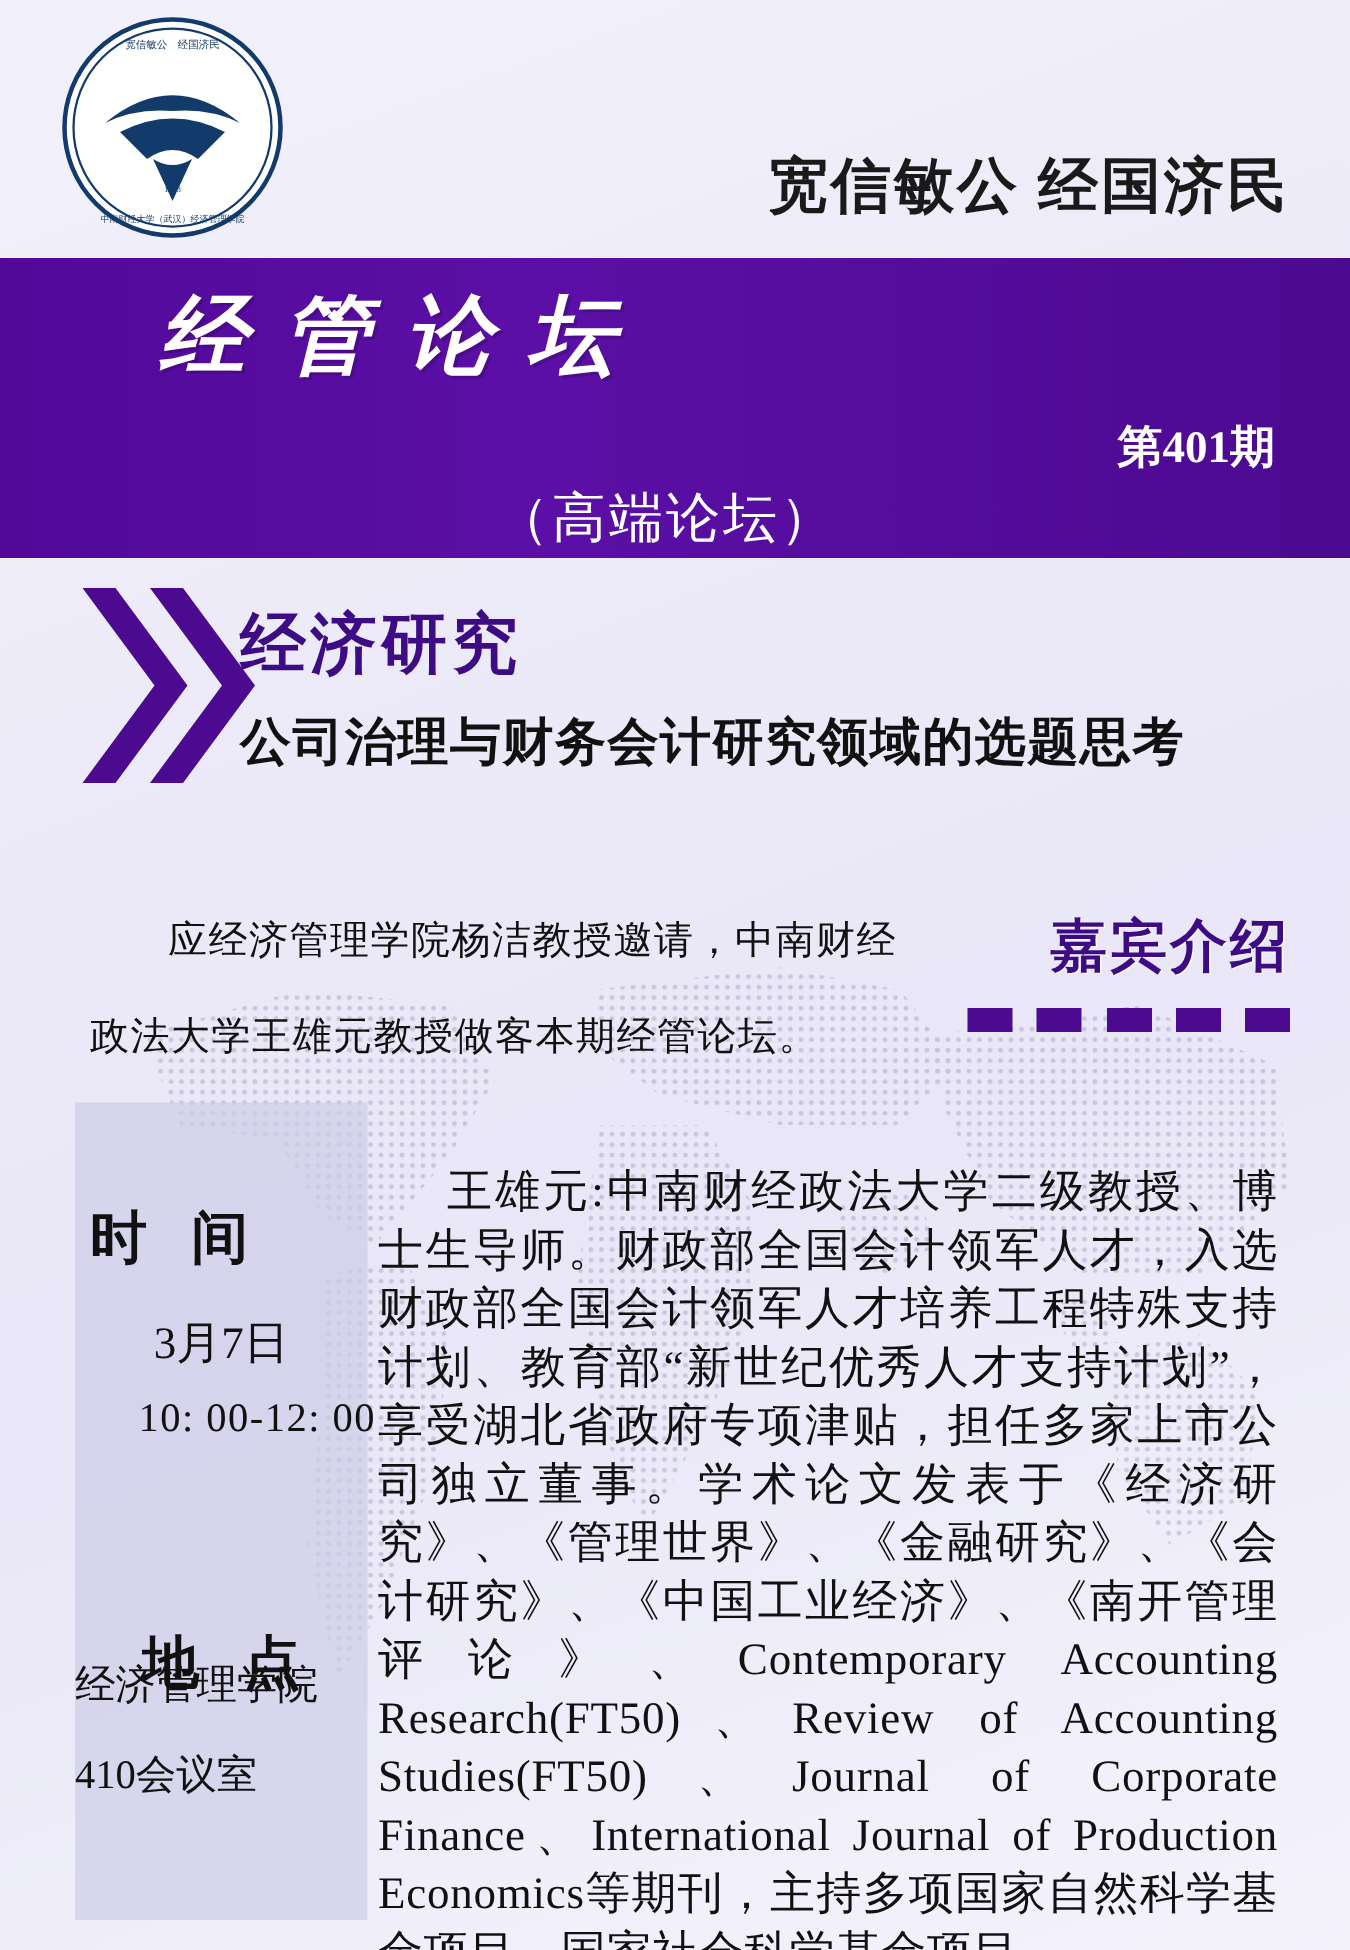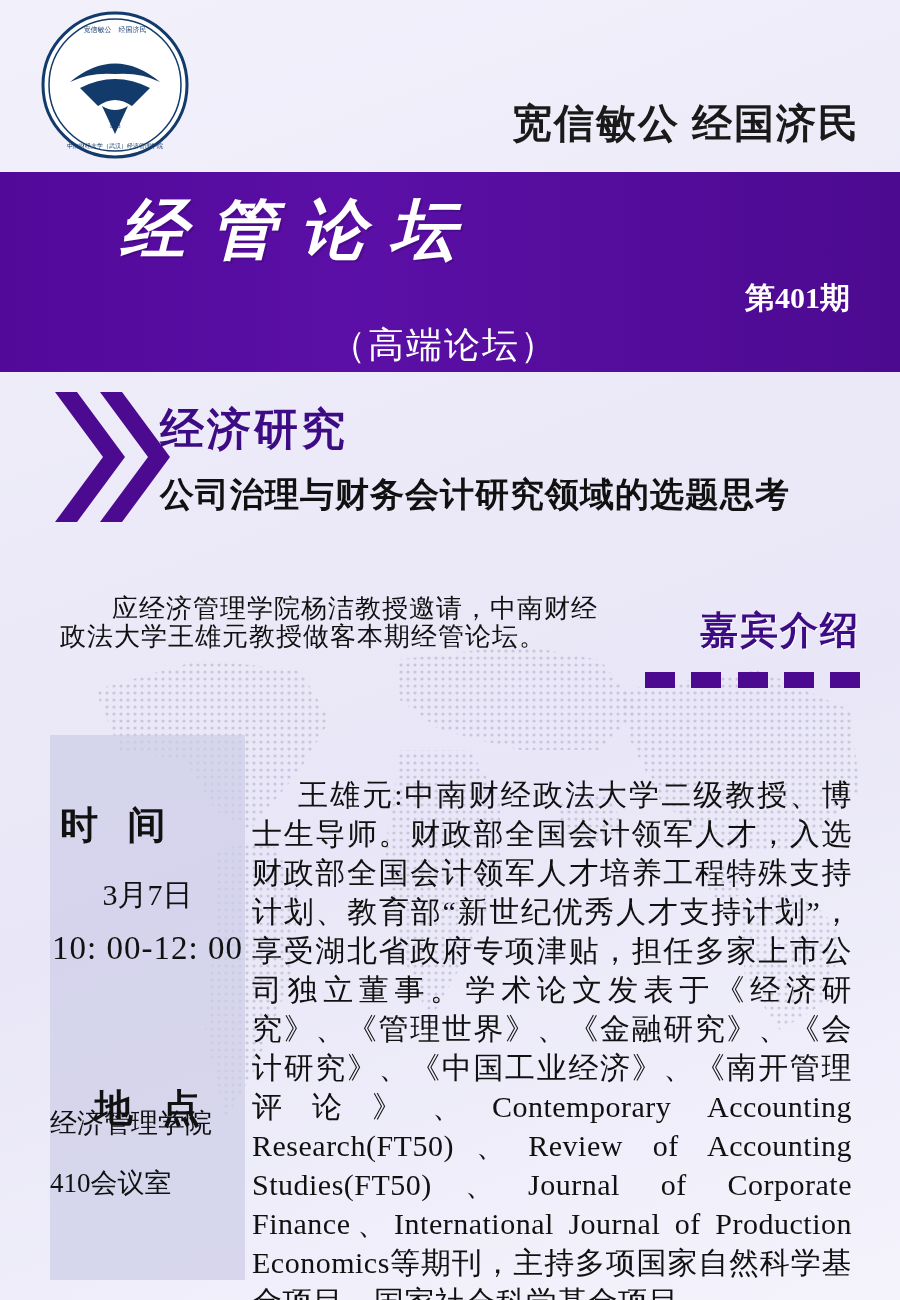--- a/index.html
+++ b/index.html
@@ -55,23 +55,23 @@
     position: absolute;
     left: 0;
     top: 172px;
     width: 900px;
     height: 200px;
     background: #4b0a8f;
     background: linear-gradient(90deg, #52099a 0%, #5b0fa6 40%, #4c0a90 100%);
   }
   .band-title {
     position: absolute;
-    left: 120px;
+    left: 106px;
     top: 185px;
-    font-size: 66px;
+    font-size: 58px;
     font-weight: bold;
     color: #ffffff;
     letter-spacing: 24px;
     font-style: italic;
     font-family: "Liberation Serif", "DejaVu Serif", serif;
     text-shadow: 2px 2px 0 rgba(0,0,0,0.15);
   }
   .band-sub {
     position: absolute;
     left: 330px;
@@ -118,21 +118,21 @@
     letter-spacing: 1px;
   }
 
   
   .invite {
     position: absolute;
     left: 60px;
     top: 595px;
     width: 560px;
     font-size: 26px;
-    line-height: 28px;
+    line-height: 64px;
     color: #111111;
     text-indent: 52px;
     letter-spacing: 1px;
   }
 
   
   .guest-heading {
     position: absolute;
     right: 40px;
     top: 605px;
@@ -187,23 +187,24 @@
     text-align: center;
     font-size: 30px;
     color: #111111;
   }
   .info-hours {
     position: absolute;
     left: 50px;
     top: 930px;
     width: 195px;
     text-align: center;
-    font-size: 33px;
+    font-size: 27px;
     color: #111111;
     letter-spacing: 1px;
+    padding-left: 24px;
   }
   .info-place-label {
     position: absolute;
     left: 50px;
     top: 1083px;
     width: 195px;
     text-align: center;
     font-size: 38px;
     font-weight: bold;
     color: #111111;

